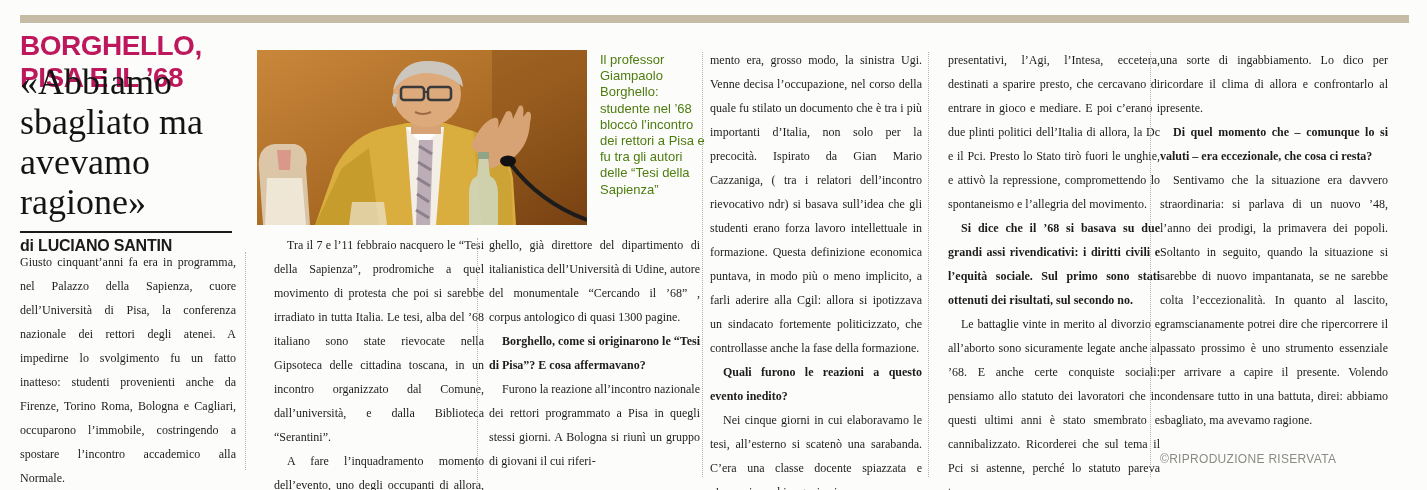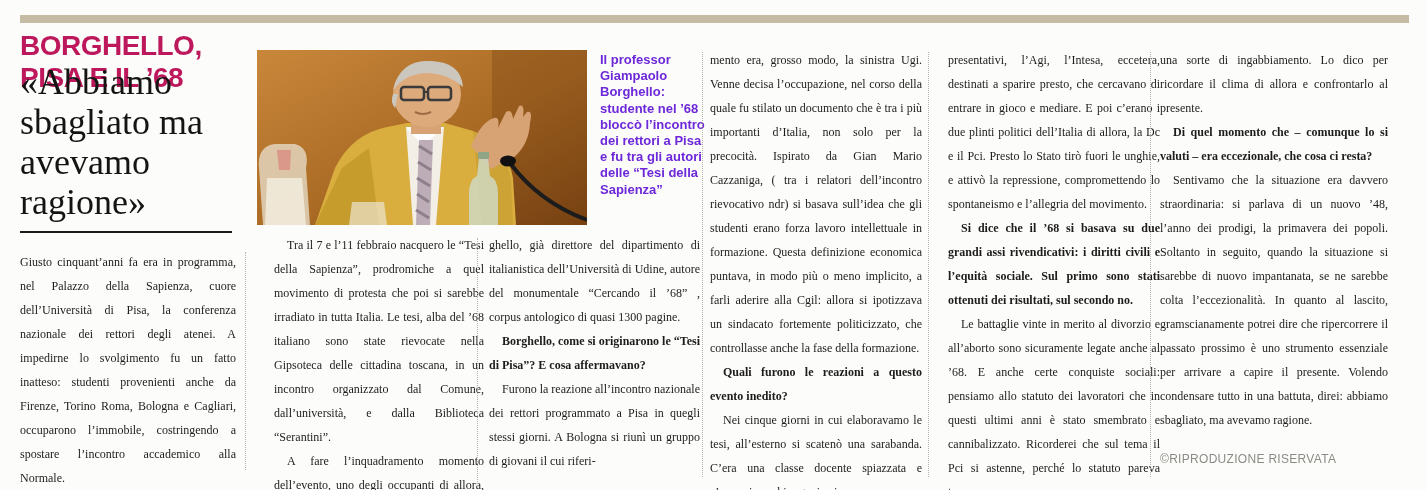--- a/index.html
+++ b/index.html
@@ -47,21 +47,21 @@
   .col5{left:936px;top:48px;width:212px;margin-left:12px;}
   .col6{left:1160px;top:48px;width:228px;}
   .photo{
     position:absolute;left:257px;top:50px;width:330px;height:175px;
     overflow:hidden;background:#a96a24;
   }
   .photo svg{display:block;width:100%;height:100%;}
   .caption{
     position:absolute;left:600px;top:52px;width:106px;
     font-family:"Liberation Sans","DejaVu Sans",sans-serif;
-    font-weight:bold;font-size:13px;line-height:16.2px;color:#6d28d9;
+    font-weight:normal;font-size:13px;line-height:16.2px;color:#4d7c0f;
   }
   .vdiv{position:absolute;width:0;border-left:1px dotted #b8b3a9;}
   .vdiv.d1{left:245px;top:252px;height:218px;}
   .vdiv.d2{left:477px;top:238px;height:248px;}
   .vdiv.d3{left:702px;top:52px;height:425px;}
   .vdiv.d4{left:928px;top:52px;height:425px;}
   .vdiv.d5{left:1150px;top:52px;height:425px;}
   .footer-note{
     position:absolute;left:1160px;top:452px;width:228px;
     text-align:left;
@@ -74,20 +74,21 @@
 
 <div class="page">
 
   <div class="top-bar"></div>
 
   <div class="kicker">BORGHELLO, PISA E IL ’68</div>
 
   <h1 class="headline">«Abbiamo sbagliato ma avevamo ragione»</h1>
 
   <div class="byline-rule"></div>
+  <div class="byline">di LUCIANO SANTIN</div>
 
   <div class="col col1">
     <p>Giusto cinquant’anni fa era in programma, nel Palazzo della Sapienza, cuore dell’Università di Pisa, la conferenza nazionale dei rettori degli atenei. A impedirne lo svolgimento fu un fatto inatteso: studenti provenienti anche da Firenze, Torino Roma, Bologna e Cagliari, occuparono l’immobile, costringendo a spostare l’incontro accademico alla Normale.</p>
   </div>
 
   <div class="photo">
     <svg viewBox="0 0 330 175" preserveAspectRatio="none">
       <defs>
         <linearGradient id="bg" x1="0" y1="0" x2="1" y2="1">
           <stop offset="0" stop-color="#c9873b"></stop>

